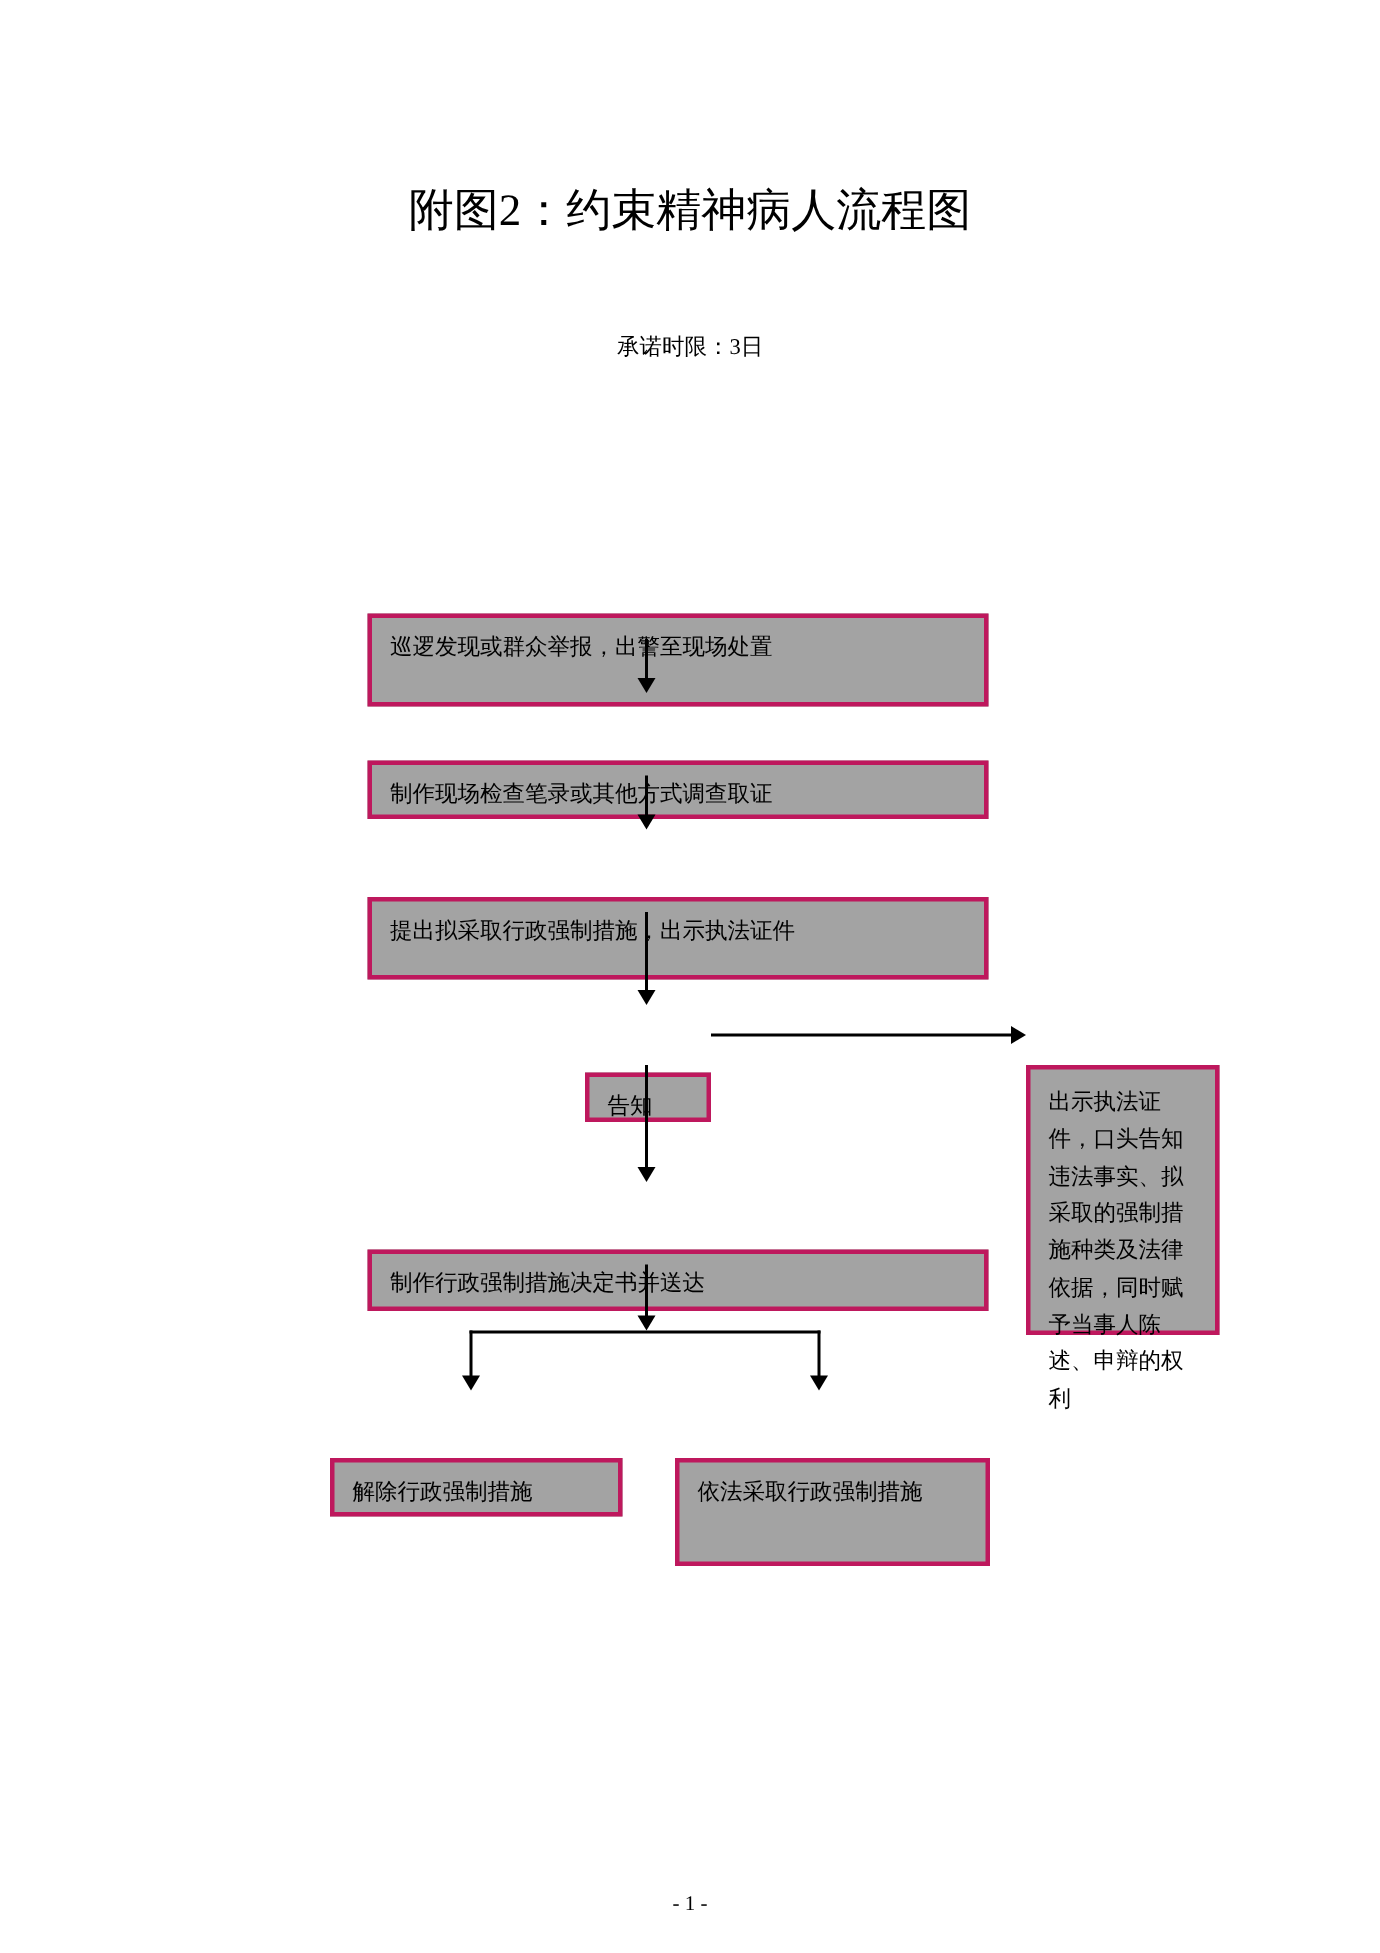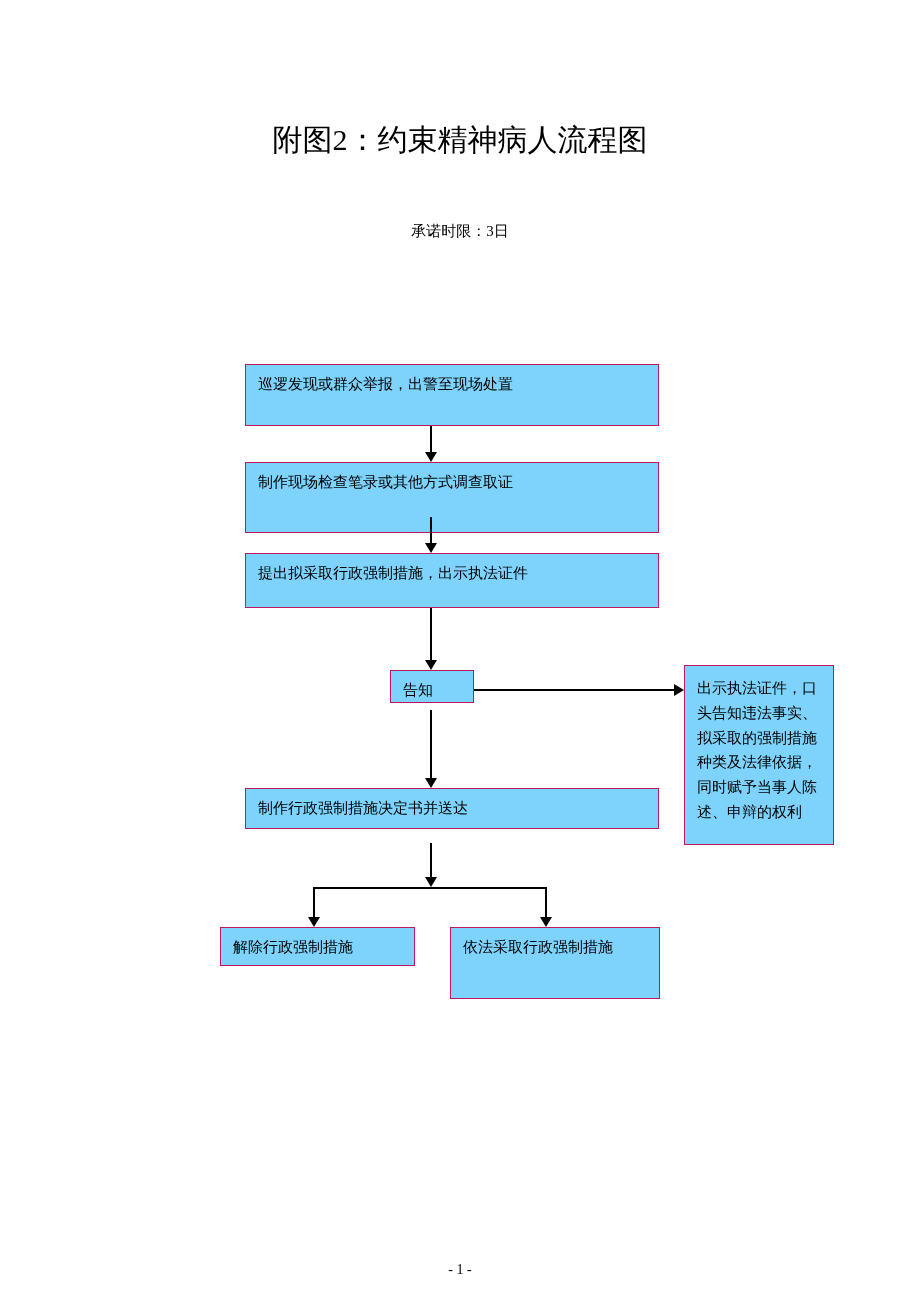--- a/index.html
+++ b/index.html
@@ -24,24 +24,25 @@
       font-size: 15px;
       text-align: center;
       position: absolute;
       top: 200px;
       left: 0;
       right: 0;
       margin-top: 22px;
     }
     .box {
       position: absolute;
-      border: 1px solid #be185d;
+      border: 3px solid #be185d;
       font-size: 15px;
       padding: 10px 12px;
-      background: #7dd3fc;
+      background: #a3a3a3;
+      margin-top: 45px;
     }
     .side-box {
       line-height: 1.65;
     }
     .arrow-line-v {
       position: absolute;
       width: 2px;
       background: #000;
     }
     .arrow-line-h {
@@ -81,42 +82,42 @@
 <div class="title">附图2：约束精神病人流程图</div>
 <div class="subtitle">承诺时限：3日</div>
 
 <div class="box" style="left:245px; top:364px; width:414px; height:62px;">
   <span>巡逻发现或群众举报，出警至现场处置</span>
 </div>
 
 <div class="arrow-line-v" style="left:430px; top:426px; height:28px;"></div>
 <div class="arrow-head-down" style="left:425px; top:452px;"></div>
 
-<div class="box" style="left:245px; top:462px; width:414px; height:71px;">
+<div class="box" style="left:245px; top:462px; width:414px; height:39px;">
   <span>制作现场检查笔录或其他方式调查取证</span>
 </div>
 
 <div class="arrow-line-v" style="left:430px; top:517px; height:28px;"></div>
 <div class="arrow-head-down" style="left:425px; top:543px;"></div>
 
 <div class="box" style="left:245px; top:553px; width:414px; height:55px;">
   <span>提出拟采取行政强制措施，出示执法证件</span>
 </div>
 
 <div class="arrow-line-v" style="left:430px; top:608px; height:54px;"></div>
 <div class="arrow-head-down" style="left:425px; top:660px;"></div>
 
 <div class="box" style="left:390px; top:670px; width:84px; height:33px;">
   <span>告知</span>
 </div>
 
 <div class="arrow-line-h" style="left:474px; top:689px; width:202px;"></div>
 <div class="arrow-head-right" style="left:674px; top:684px;"></div>
 
-<div class="box side-box" style="left:684px; top:665px; width:150px; height:180px;">
+<div class="box side-box" style="left:684px; top:665px; width:129px; height:180px;">
   <span>出示执法证件，口头告知违法事实、拟采取的强制措施种类及法律依据，同时赋予当事人陈述、申辩的权利</span>
 </div>
 
 <div class="arrow-line-v" style="left:430px; top:710px; height:70px;"></div>
 <div class="arrow-head-down" style="left:425px; top:778px;"></div>
 
 <div class="box" style="left:245px; top:788px; width:414px; height:41px;">
   <span>制作行政强制措施决定书并送达</span>
 </div>
 

